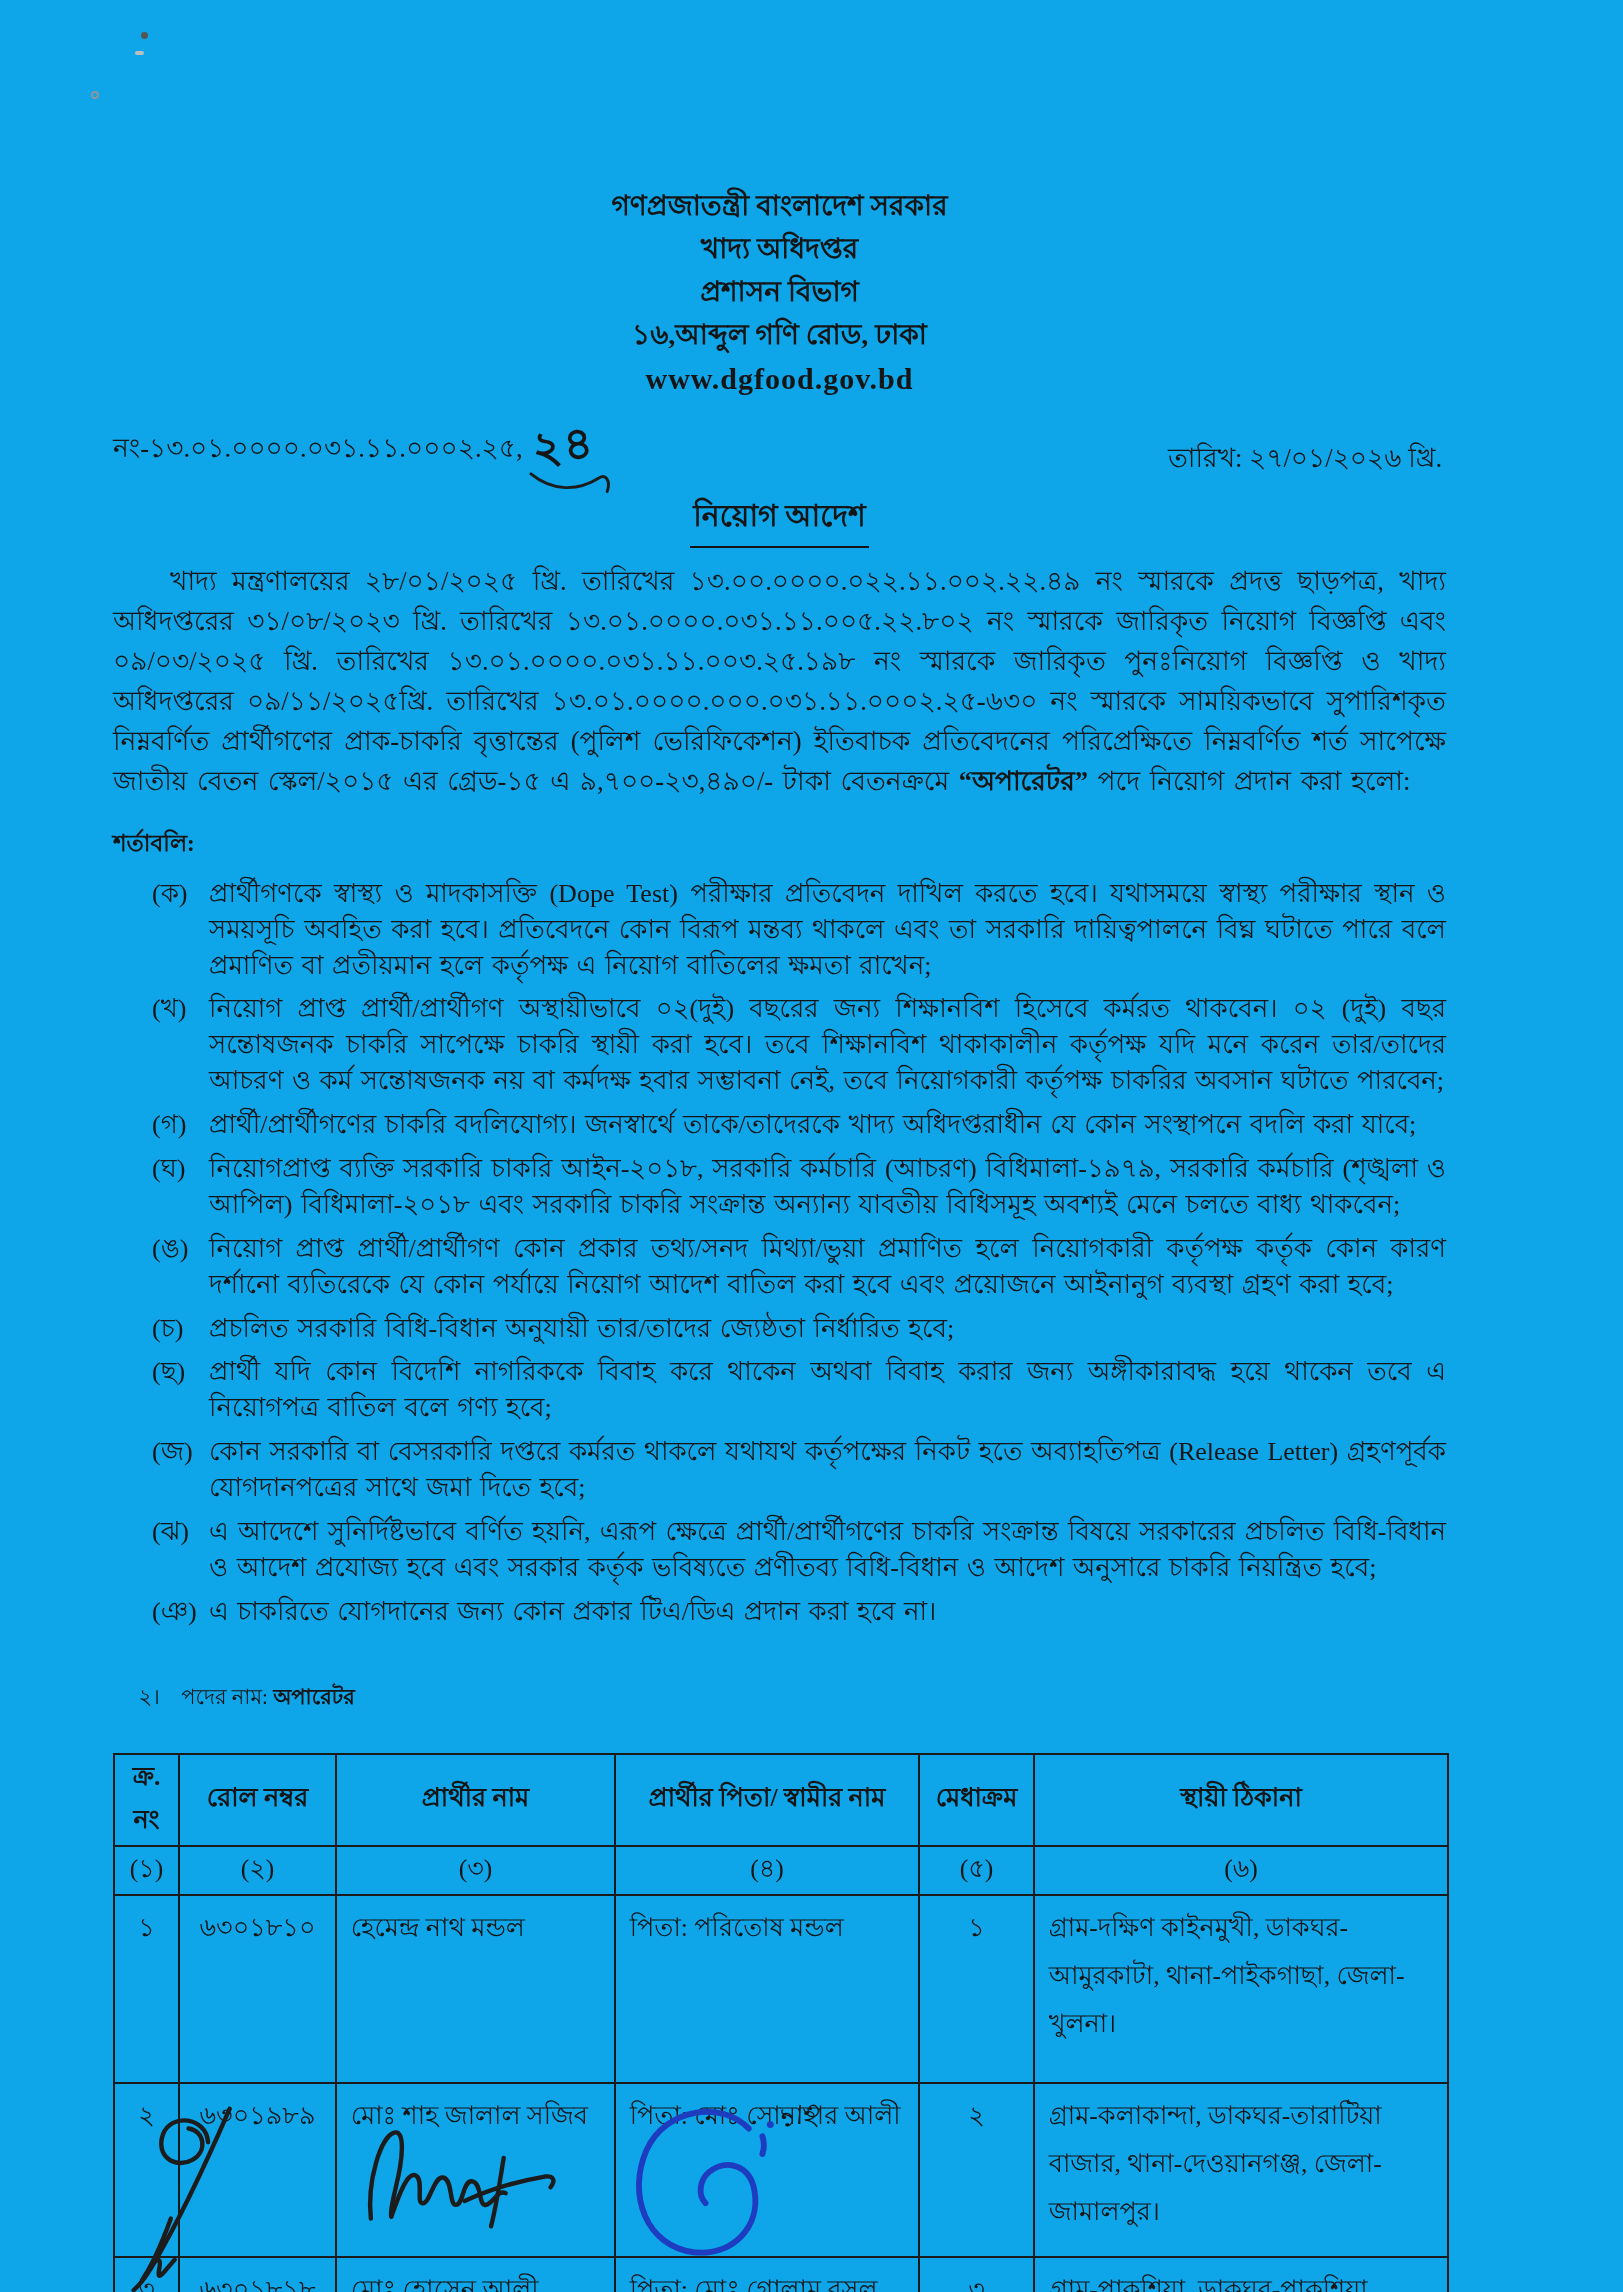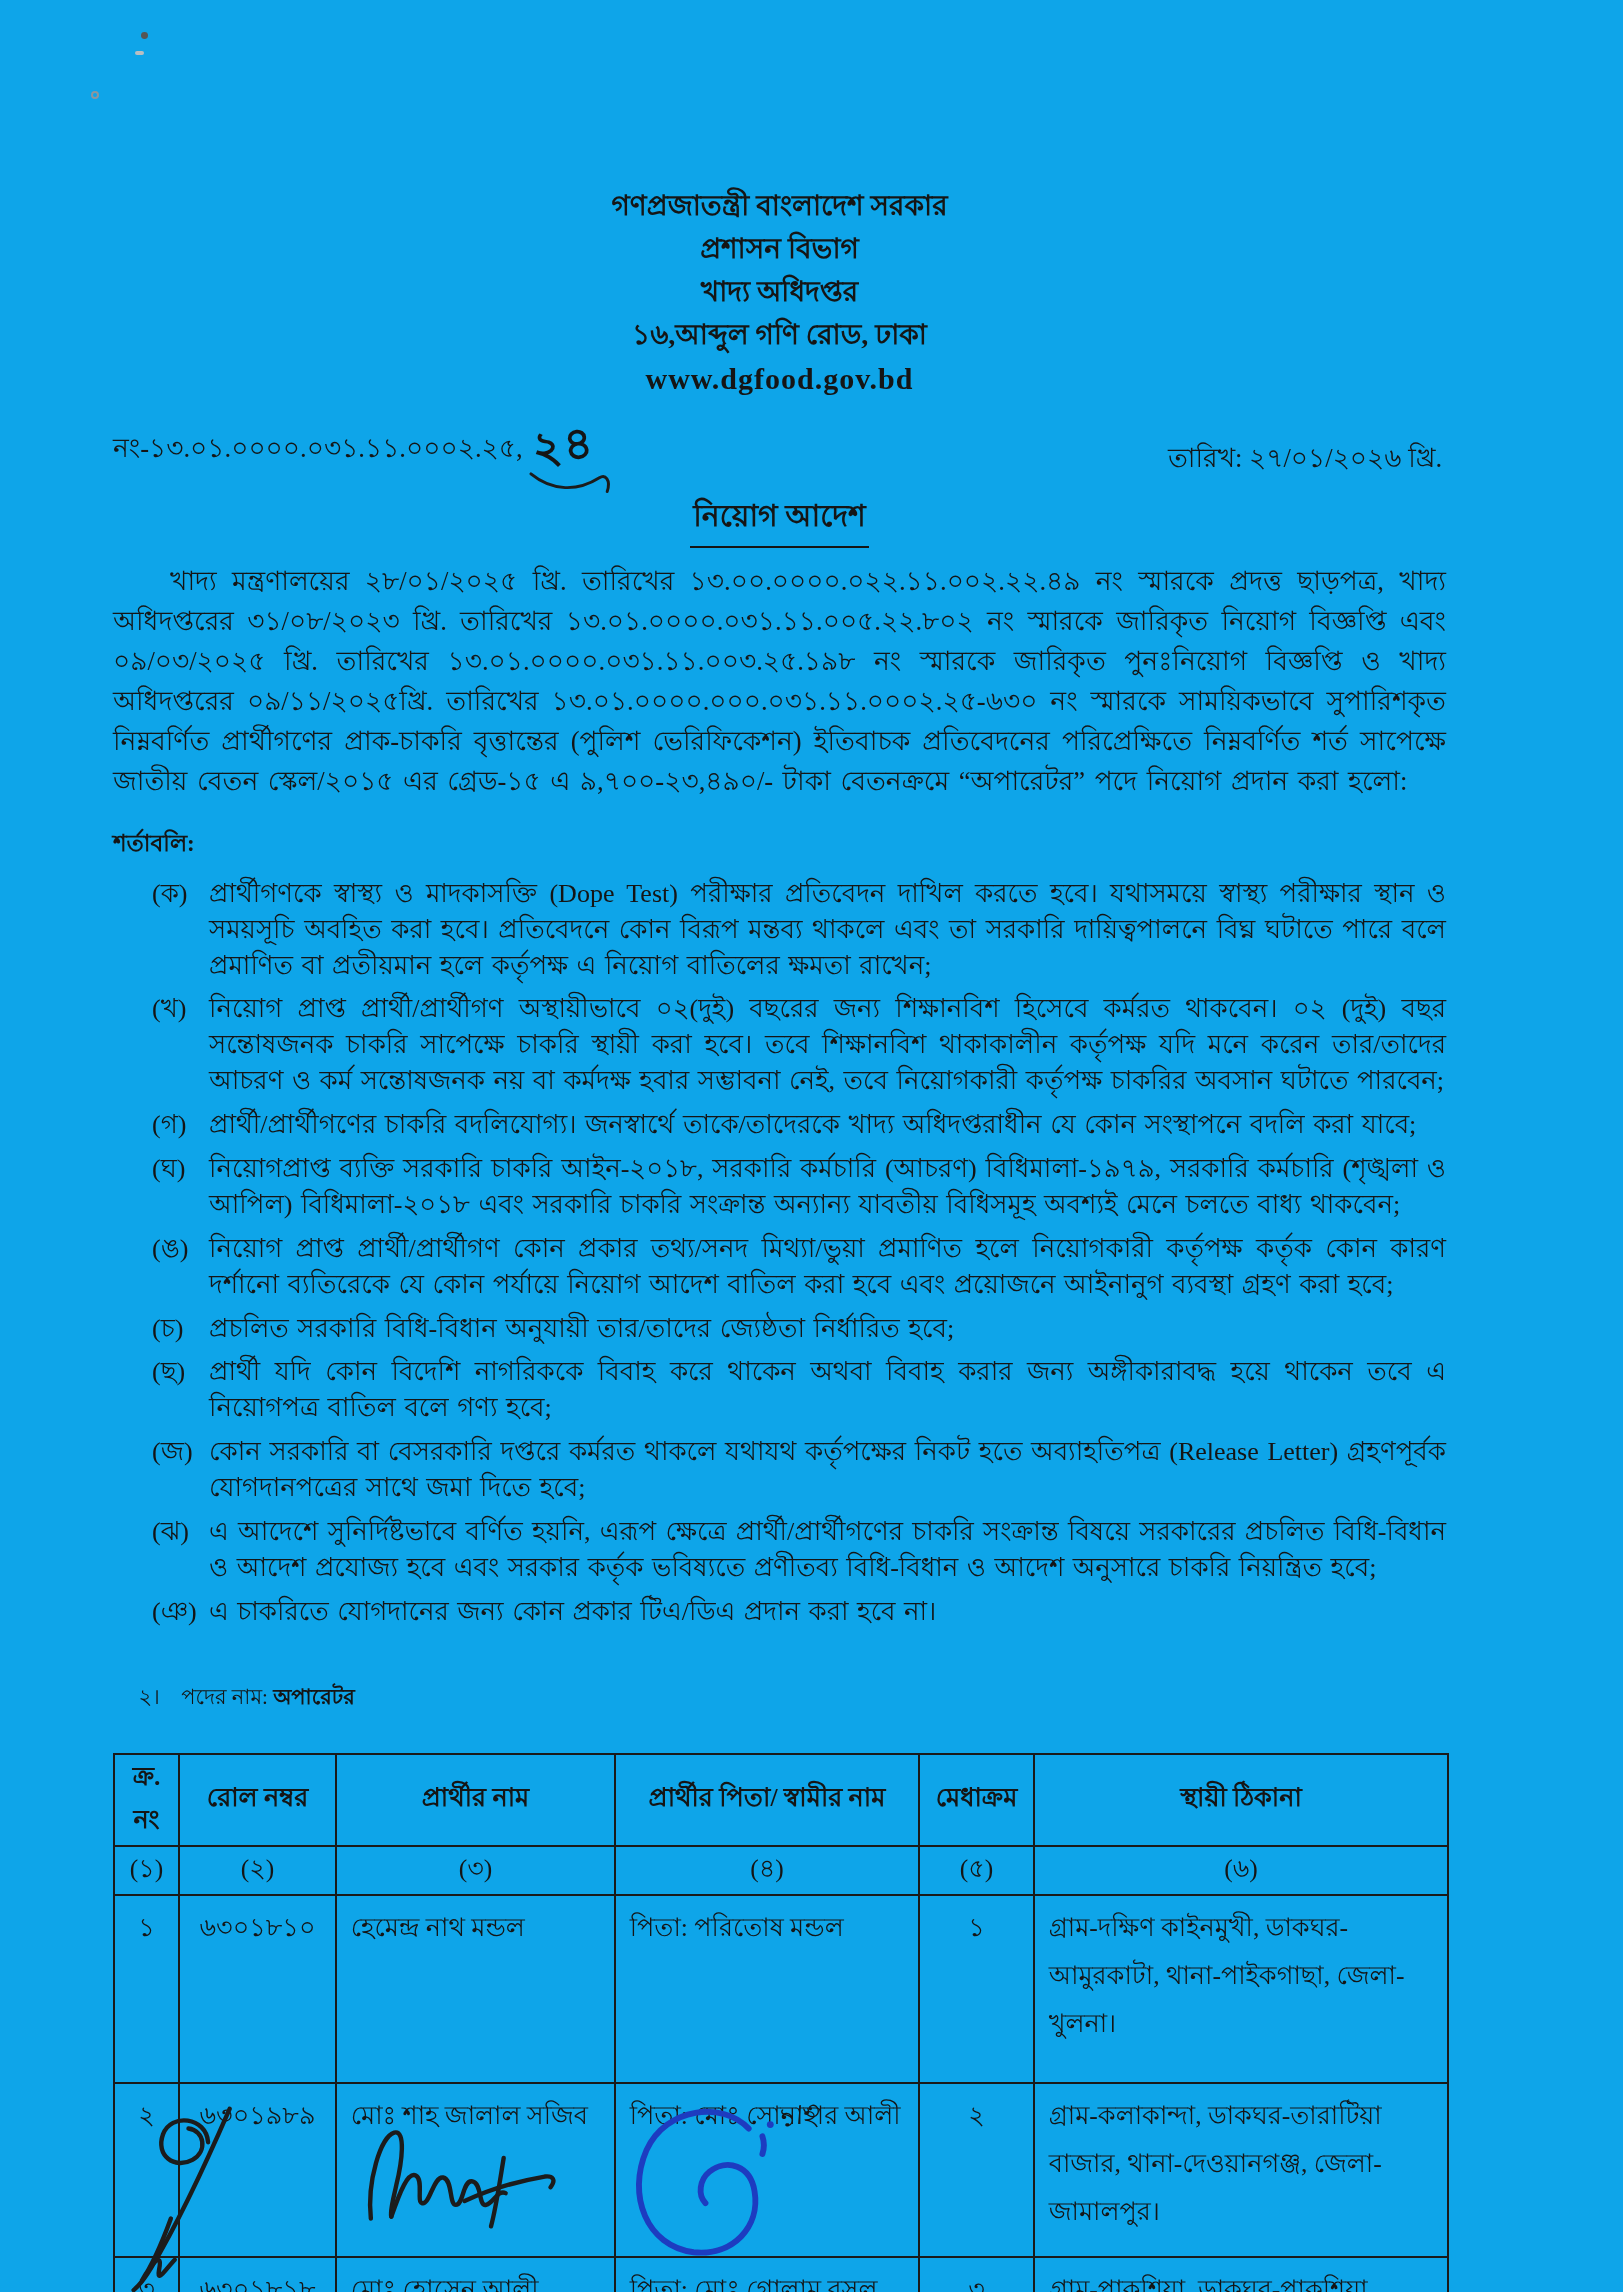--- a/index.html
+++ b/index.html
@@ -61,21 +61,21 @@
 
   
   .intro {
     margin-top: 13.7px;
     font-size: 26.5px;
     line-height: 40px;
     text-align: justify;
     text-indent: 57px;
     word-spacing: 2.9px;
   }
-  .intro b { font-weight: 400; margin-top: 31px; }
+  .intro b { font-weight: 700; margin-top: 31px; }
 
   
   .cond-heading { margin-top: 23.5px; font-size: 23px; font-weight: 700; }
   .conditions { margin-top: 11.8px; margin-left: 39px; list-style: none; }
   .cond-item { display: flex; margin-bottom: 7.8px; font-size: 26px; line-height: 36px; }
   .cond-label { flex: 0 0 57px; }
   .cond-text { flex: 1; text-align: justify; word-spacing: 2px; }
 
   
   .position-line { margin-top: 51px; margin-left: 25.5px; font-size: 21px; }
@@ -123,22 +123,22 @@
 
 <div class="page">
   <span class="speck speck1"></span>
   <span class="speck speck2"></span>
   <span class="speck speck3"></span>
 
   <div class="content">
 
     <div class="letterhead">
       <div class="bn-line">গণপ্রজাতন্ত্রী বাংলাদেশ সরকার</div>
+      <div class="bn-line">খাদ্য অধিদপ্তর</div>
       <div class="bn-line">প্রশাসন বিভাগ</div>
-      <div class="bn-line">খাদ্য অধিদপ্তর</div>
       <div class="bn-line">১৬,আব্দুল গণি রোড, ঢাকা</div>
       <div class="site">www.dgfood.gov.bd</div>
     </div>
 
     <div class="ref-row">
       <span class="ref-left">
         <span>নং-১৩.০১.০০০০.০৩১.১১.০০০২.২৫,</span><span class="hw-wrap"><span class="handwritten">২৪</span><svg class="hw-swoosh" width="88" height="27.4" viewBox="0 0 90 28">
               <path d="M4,4 C26,22 52,22 74,8 C80,4 86,10 82,22" fill="none" stroke="#1c1c1c" stroke-width="3" stroke-linecap="round"></path>
             </svg></span>
       </span>

